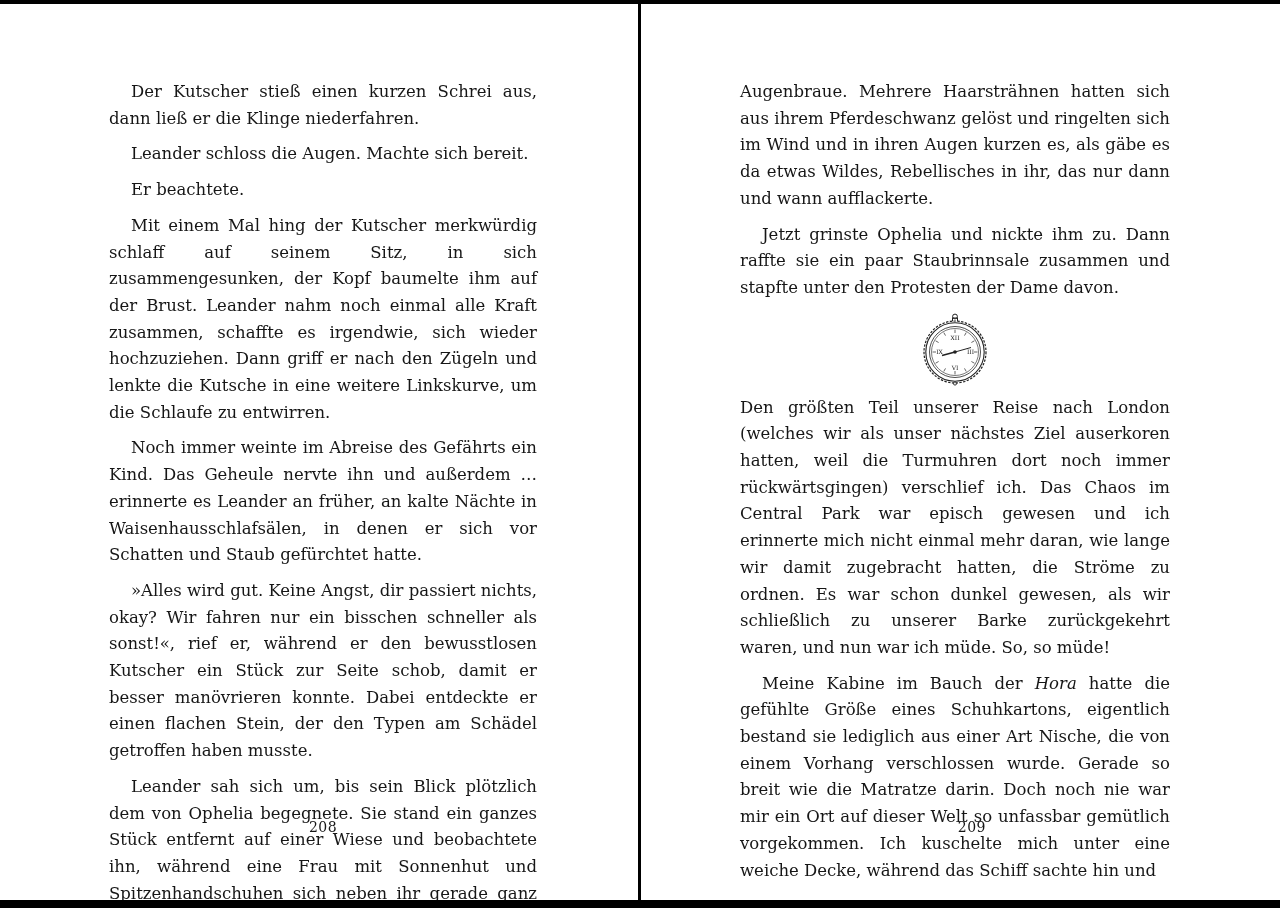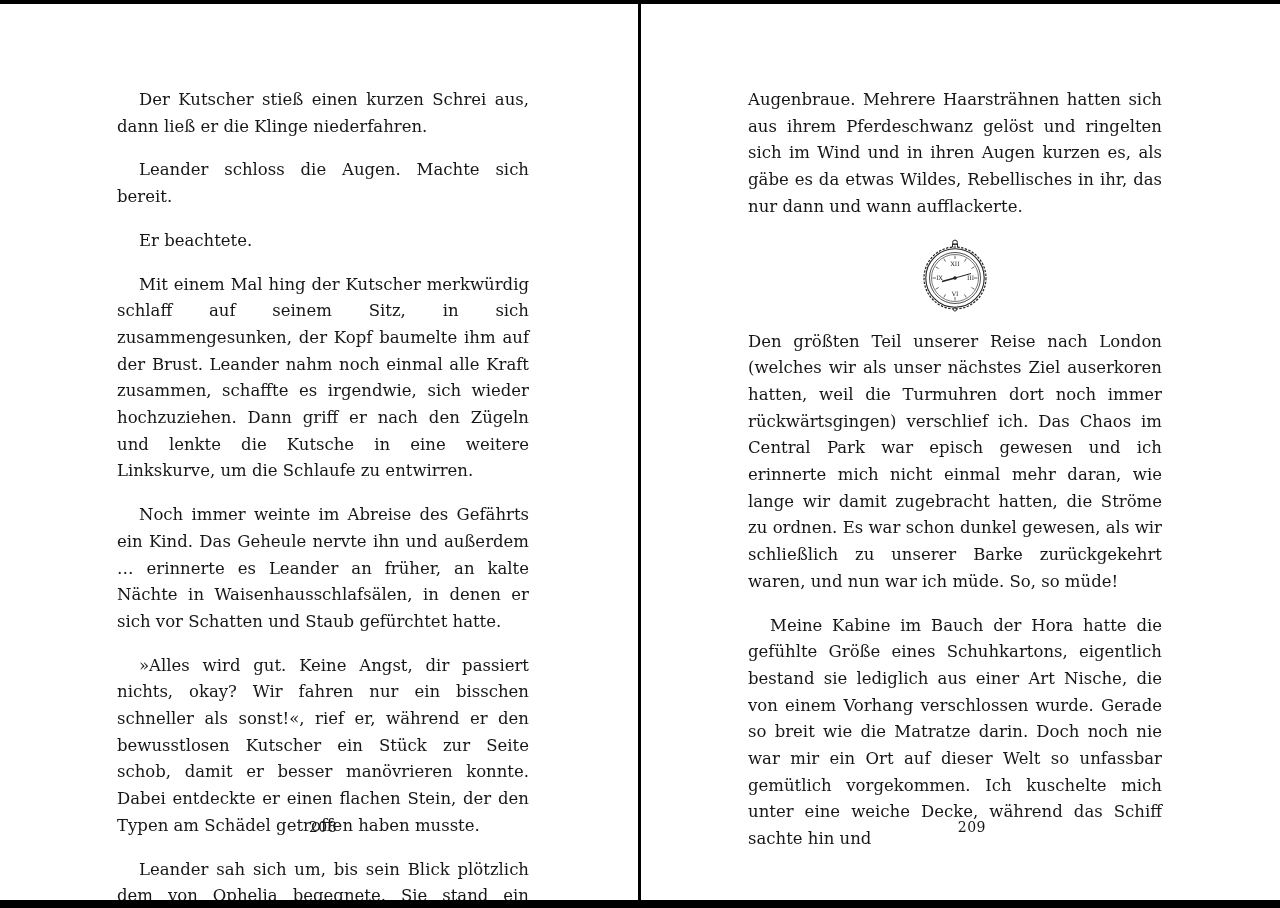--- a/index.html
+++ b/index.html
@@ -54,25 +54,25 @@
     top: 70px;
     font-size: 16.5px;
     line-height: 26.7px;
     text-align: justify;
     hyphens: auto;
     -webkit-hyphens: auto;
   }
   .text-block.left  { left: 100px; width: 446px; }
   .text-block.right { left: 92px;  width: 448px; }
   .para {
-    margin: 17px;
+    margin: 9px;
     padding: 0;
   }
   .para.indent { text-indent: 22px; }
-  .italic { }
+  .italic { font-style: italic; }
   .ornament {
     text-align: center;
     margin: 10px 0 8px 0;
     line-height: 0;
   }
   .page-number {
     position: absolute;
     top: 819px;
     font-size: 14px;
     letter-spacing: 0.5px;
@@ -100,20 +100,21 @@
         <p class="para indent"><span>»Alles wird gut. Keine Angst, dir passiert nichts, okay? Wir fahren nur ein bisschen schneller als sonst!«, rief er, während er den bewusstlosen Kutscher ein Stück zur Seite schob, damit er besser manövrieren konnte. Dabei entdeckte er einen flachen Stein, der den Typen am Schädel getroffen haben musste.</span></p>
         <p class="para indent"><span>Leander sah sich um, bis sein Blick plötzlich dem von Ophelia begegnete. Sie stand ein ganzes Stück entfernt auf einer Wiese und beobachtete ihn, während eine Frau mit Sonnenhut und Spitzenhandschuhen sich neben ihr gerade ganz furchtbar darüber aufregte, dass sie es wagte, mit Steinen nach Kutschern zu werfen. Doch Ophelia beachtete sie nicht, sondern hob bloß eine</span></p>
       </div>
     <div class="page-number left">208</div>
   </div>
 
   <div class="page">
     <div class="text-block right">
       <div>
           <p class="para"><span>Augenbraue. Mehrere Haarsträhnen hatten sich aus ihrem Pferdeschwanz gelöst und ringelten sich im Wind und in ihren Augen kurzen es, als gäbe es da etwas Wildes, Rebellisches in ihr, das nur dann und wann aufflackerte.</span></p>
+          <p class="para indent"><span>Jetzt grinste Ophelia und nickte ihm zu. Dann raffte sie ein paar Staubrinnsale zusammen und stapfte unter den Protesten der Dame davon.</span></p>
         </div>
 
       <div class="ornament">
         <svg width="66" height="74" viewBox="0 0 66 74" aria-hidden="true">
 
           <rect x="30.5" y="6" width="5" height="4" fill="none" stroke="#222" stroke-width="1"></rect>
           <circle cx="33" cy="4.5" r="2.4" fill="none" stroke="#222" stroke-width="1"></circle>
 
           <circle cx="33" cy="40" r="31" fill="#ffffff" stroke="#222" stroke-width="1.2" stroke-dasharray="2.4,1.4"></circle>
           <circle cx="33" cy="40" r="29.2" fill="#ffffff" stroke="#222" stroke-width="1.1"></circle>

